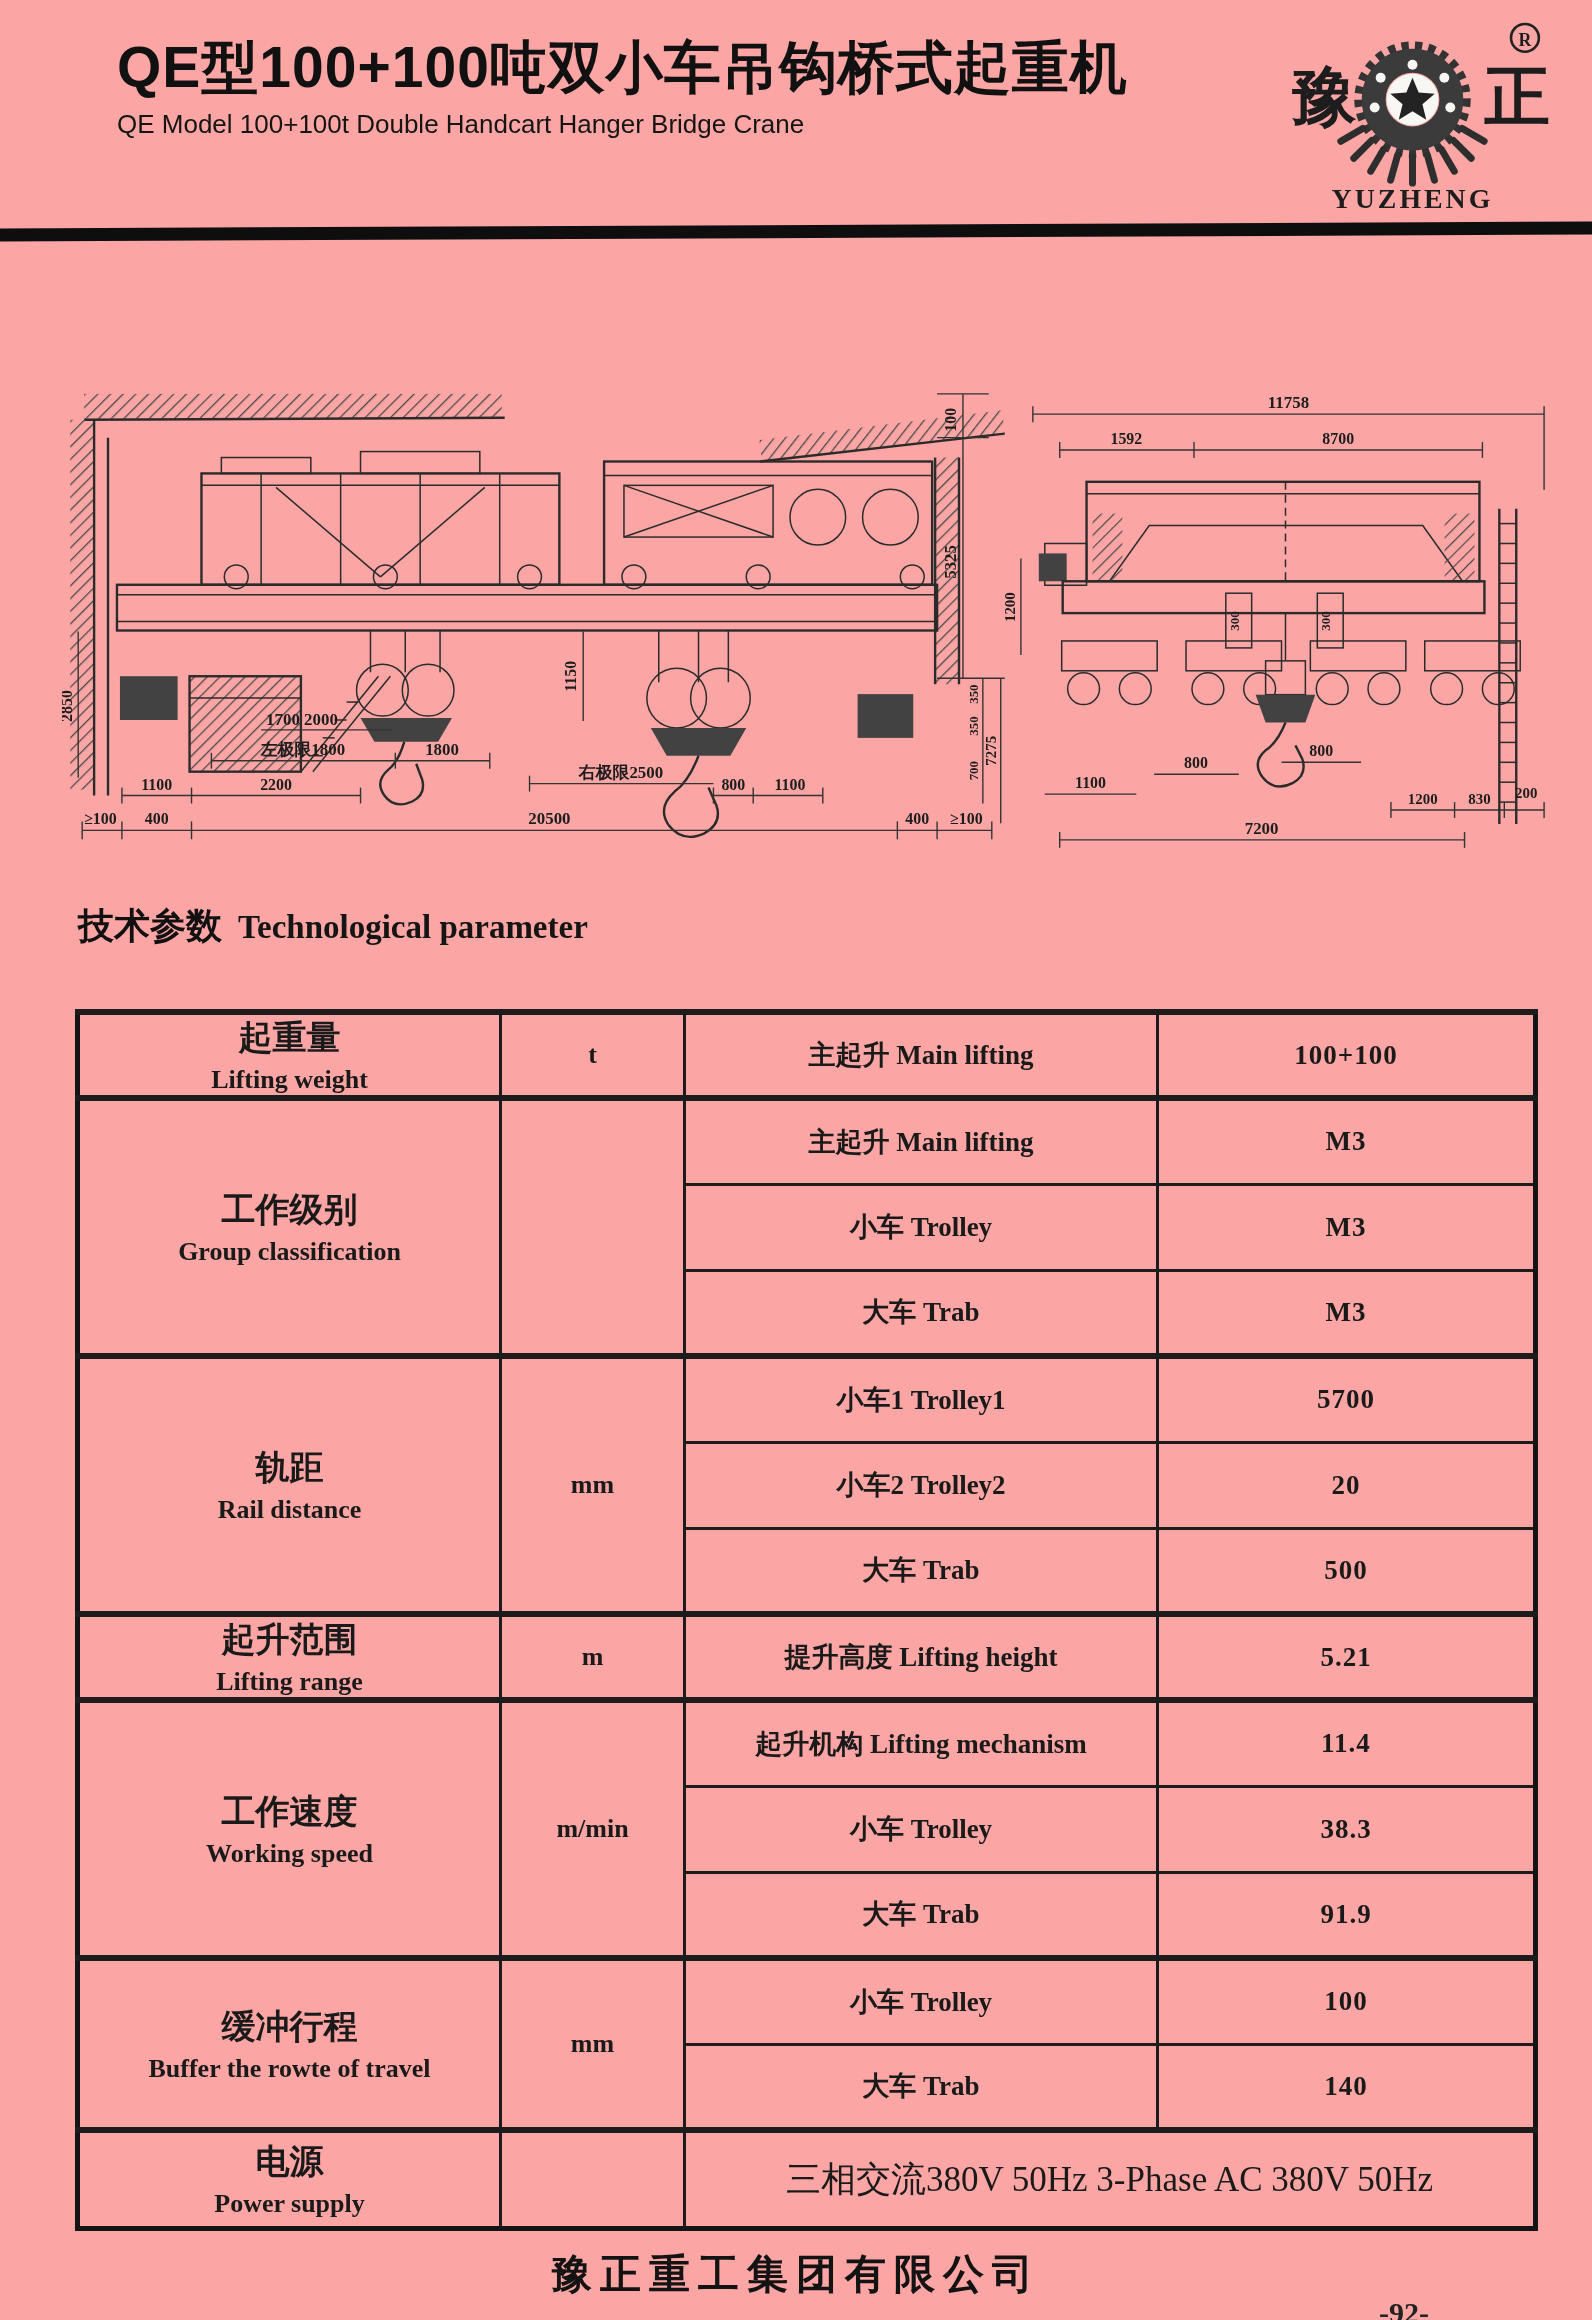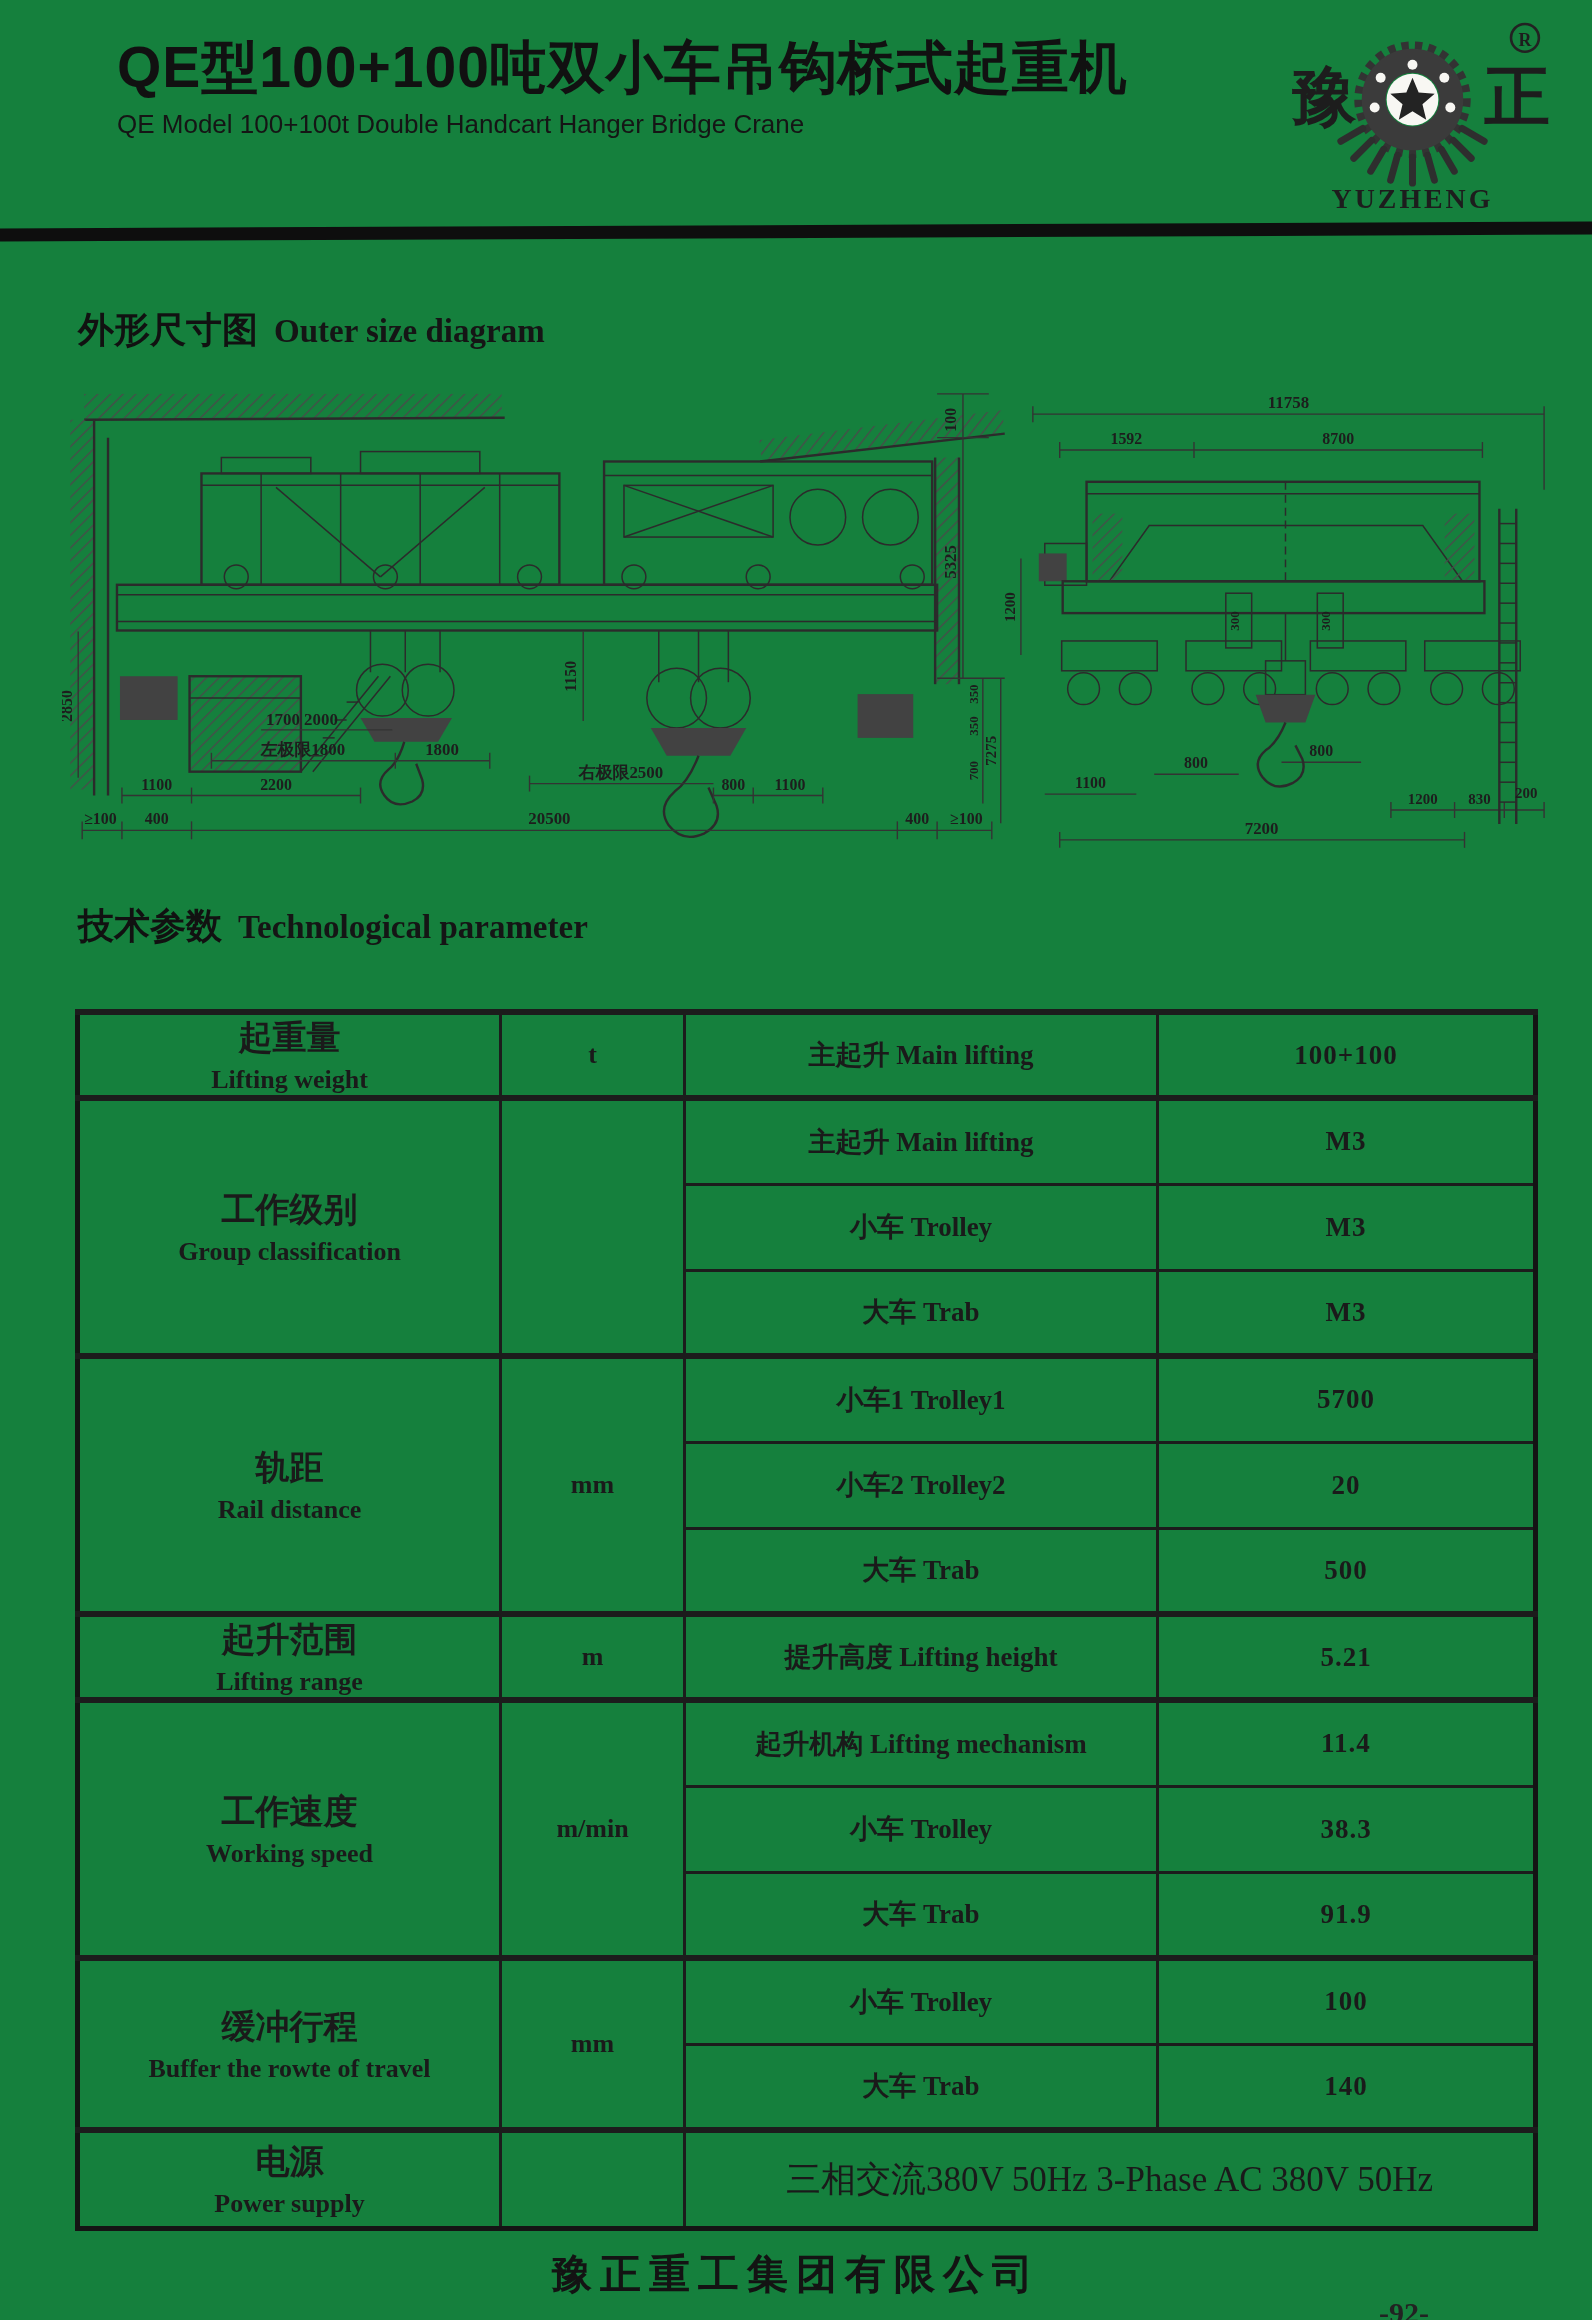--- a/index.html
+++ b/index.html
@@ -1,16 +1,16 @@
 <!DOCTYPE html>
 <html><head>
 <meta charset="utf-8">
 <style>
   html,body{margin:0;padding:0;background:#d9d7d2;}
-  #page{position:relative;width:1592px;height:2320px;background:#15803d;overflow:hidden;
+  #page{position:relative;width:1592px;height:2320px;background:#fca5a5;overflow:hidden;
         font-family:"Liberation Serif",serif;color:#1a1a1a;}
   
   .header{position:absolute;left:117px;top:30px;width:1164px;}
   .title-cn{font-family:"Liberation Sans",sans-serif;font-weight:900;font-size:57px;
             letter-spacing:1px;color:#111;white-space:nowrap;}
   .title-en{font-family:"Liberation Sans",sans-serif;font-weight:400;font-size:26px;
             margin-top:2px;color:#151515;white-space:nowrap;}
   .logo{position:absolute;right:30px;top:8px;width:299px;height:204px;}
   .rule{position:absolute;left:-10px;top:225px;width:1612px;height:13px;background:#0e0e0e;
         transform:rotate(-0.25deg);}
@@ -85,24 +85,20 @@
     </g>
     <g>
       <circle cx="263" cy="30" r="14" fill="none" stroke="#222" stroke-width="2.6"></circle>
       <text x="263" y="38" font-size="18" text-anchor="middle">R</text>
     </g>
     <text x="150" y="201" font-size="28" text-anchor="middle" letter-spacing="3" font-family="Liberation Sans, sans-serif">YUZHENG</text>
   </svg>
 
   <div class="rule"></div>
 
-  <div class="sec" id="sec-outer">
-    <span class="cnh">外形尺寸图</span>
-    <span class="enh">Outer size diagram</span>
-  </div>
 
   <svg id="diagram-left" width="945" height="507" viewBox="0 0 950 510">
     <defs>
       <pattern id="hatchL" width="9" height="9" patternUnits="userSpaceOnUse" patternTransform="rotate(45)">
         <line x1="0" y1="0" x2="0" y2="9" stroke="#4a4a4a" stroke-width="2.6"></line>
       </pattern>
     </defs>
 
     <rect x="22" y="16" width="420" height="25" fill="url(#hatchL)"></rect>
     <line class="ln" x1="22" y1="42" x2="445" y2="40"></line>

